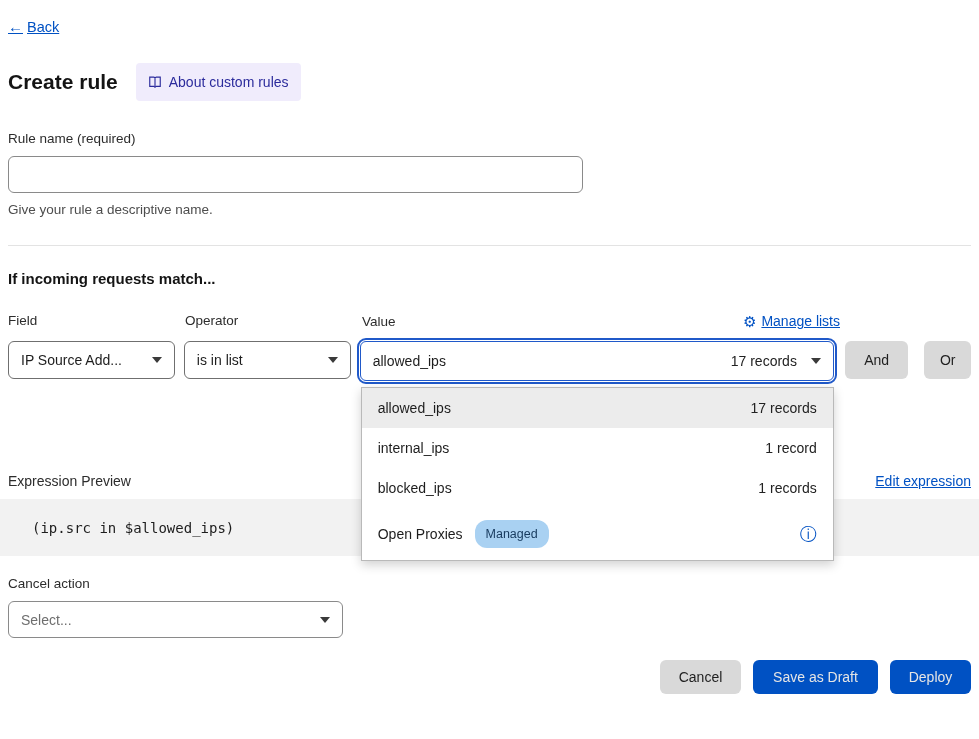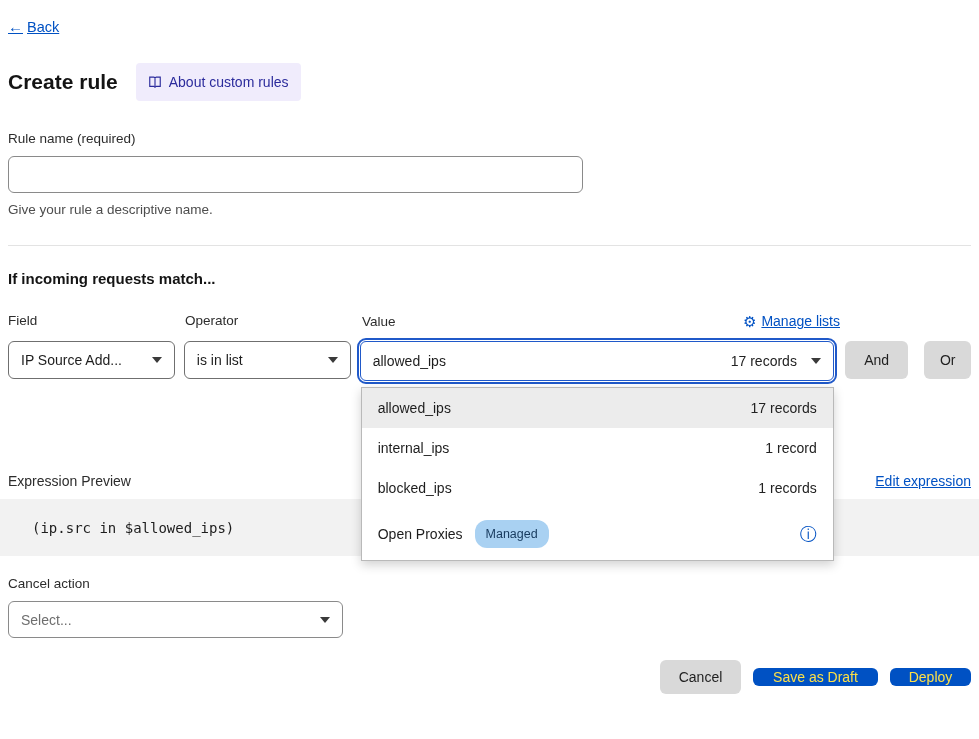--- a/index.html
+++ b/index.html
@@ -113,21 +113,21 @@
 
   
   .then-heading { margin-top: 30px; }
   .action-label { margin-top: 20px; }
   .select-action { width: 335px; height: 37px; margin-top: 10px; border-color: #8a8a8a; }
   .placeholder { color: #6e6e6e; }
 
   
   .footer { display: flex; justify-content: flex-end; align-items: center; margin-top: 22px; }
   .btn-cancel { width: 81px; height: 34px; }
-  .btn-primary { background: #0051c3; color: #fde047; height: 18px; }
+  .btn-primary { background: #0051c3; color: #e5e5e5; height: 34px; }
   .btn-save { width: 125px; margin-left: 12px; }
   .btn-deploy { width: 81px; margin-left: 12px; }
 
   .book-icon svg { display: block; }
 </style>
 </head>
 <body>
 
 <div class="page">
 

